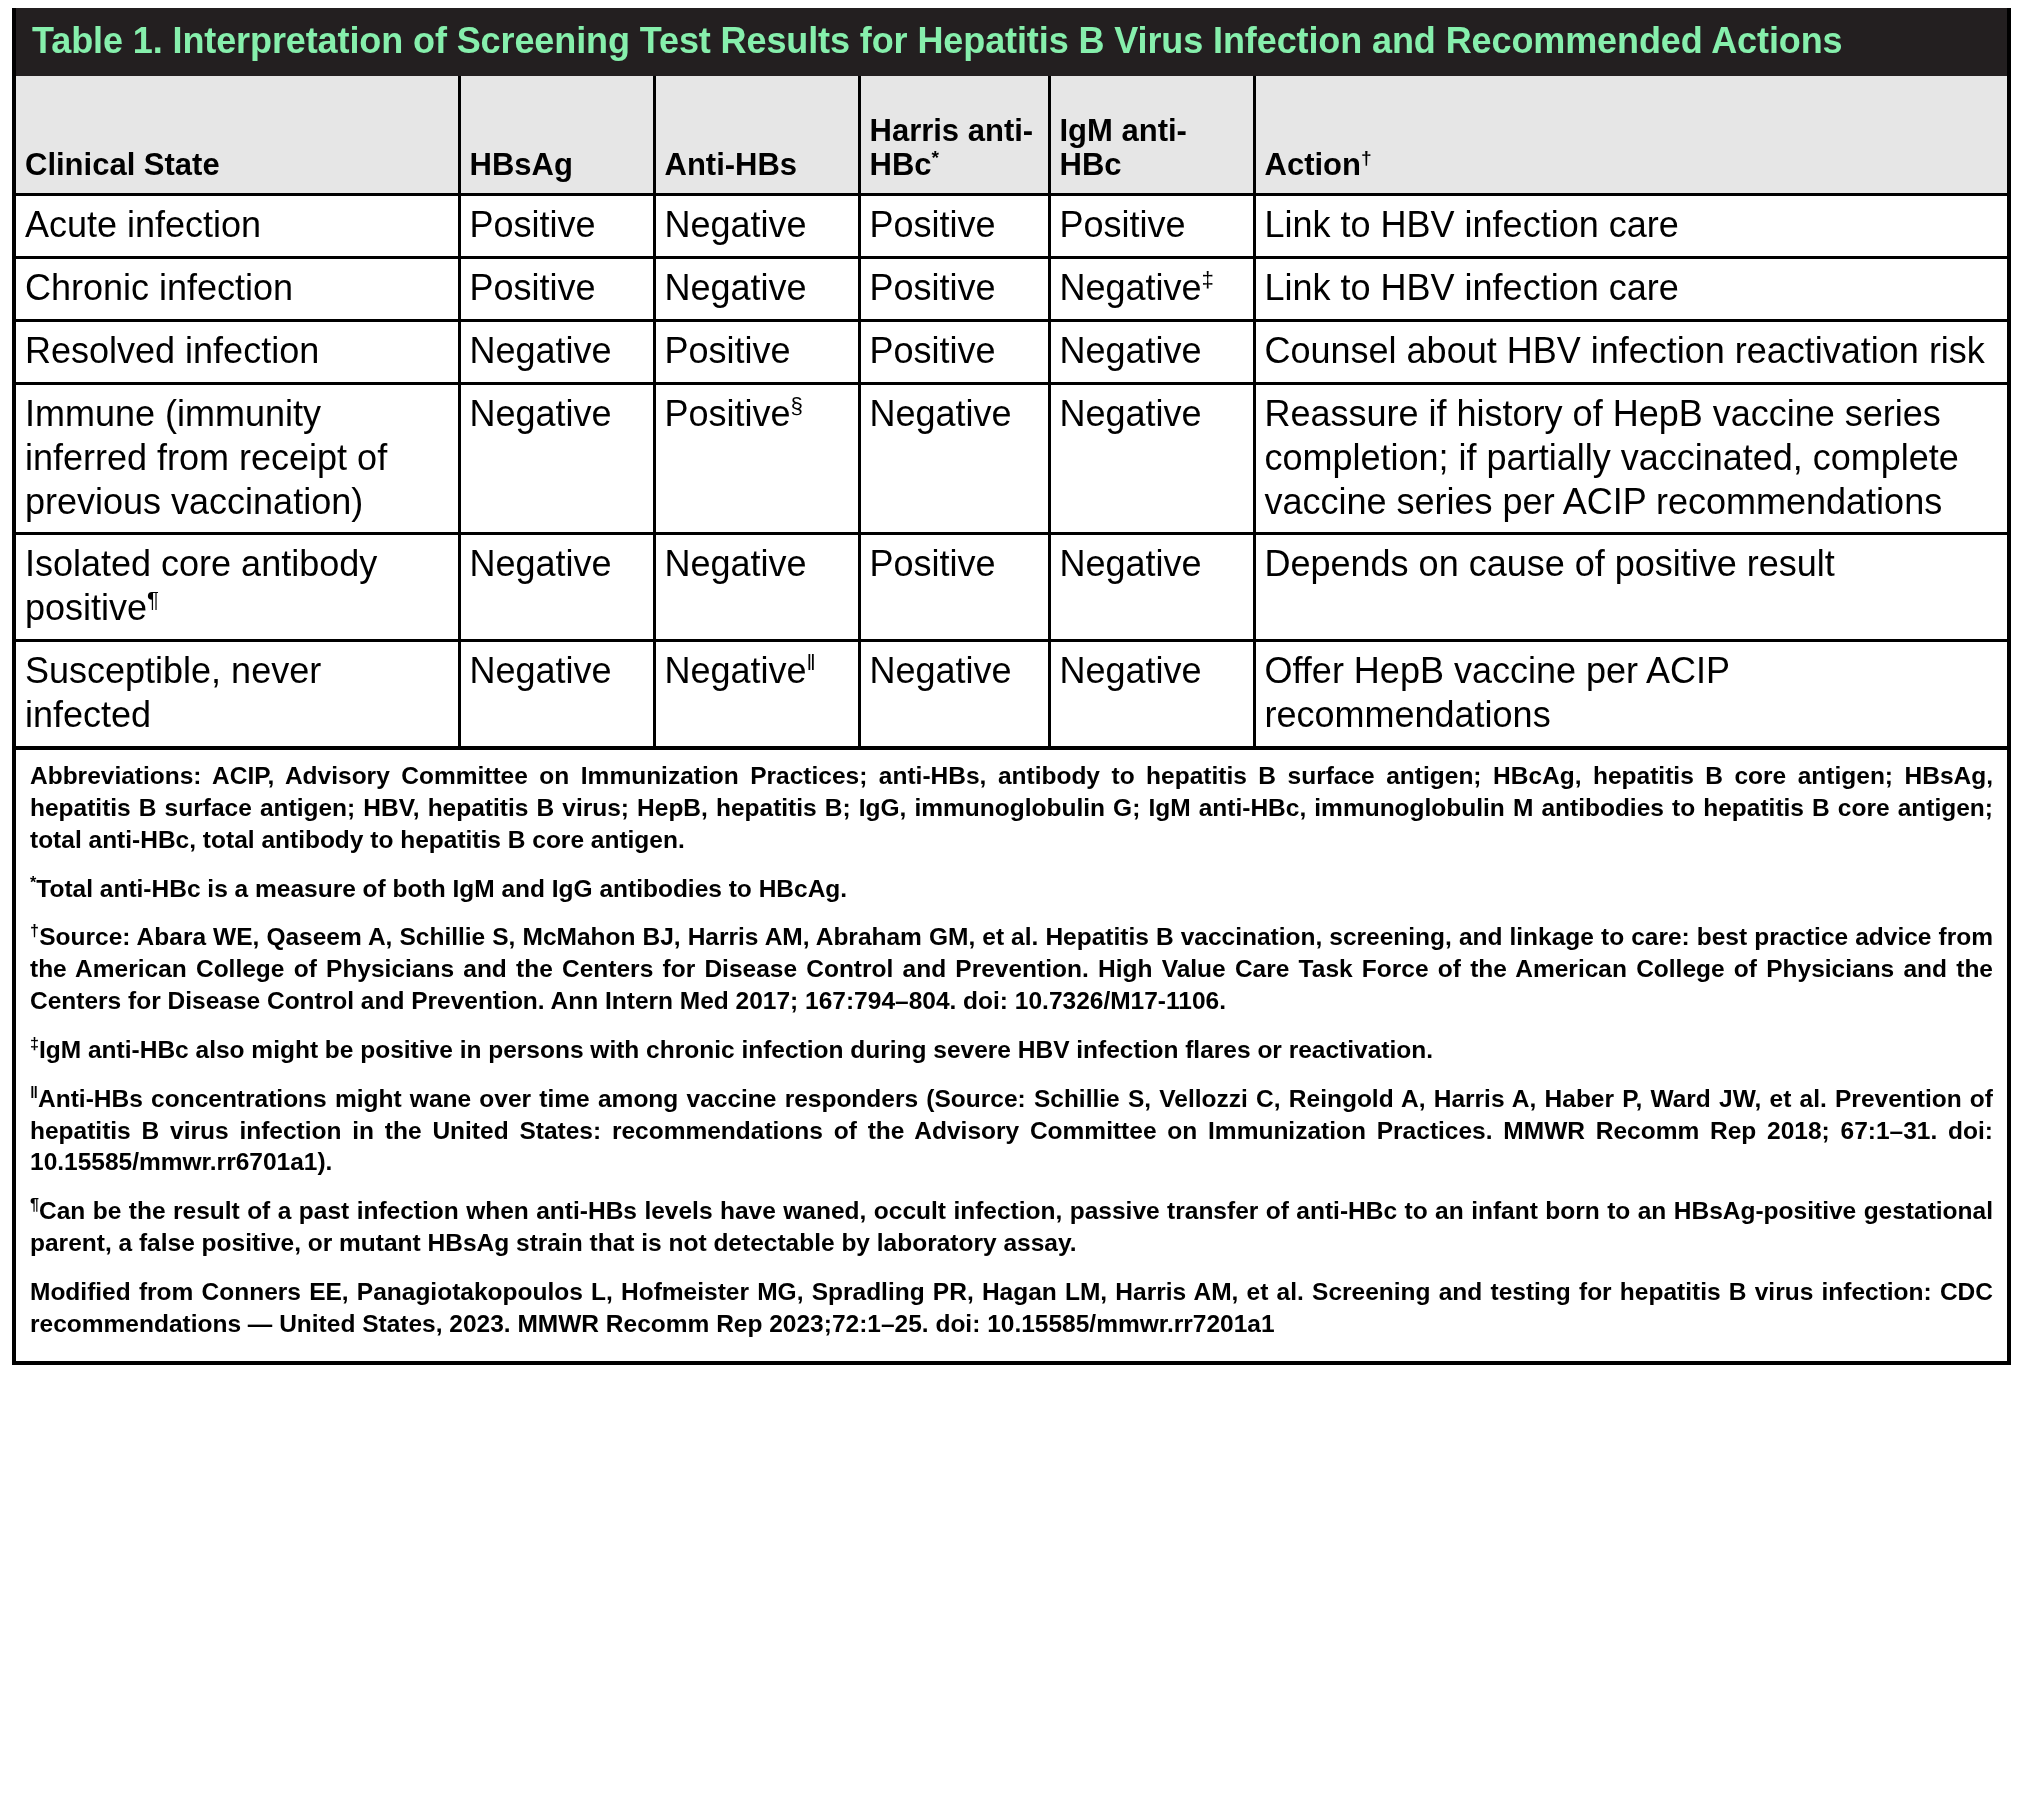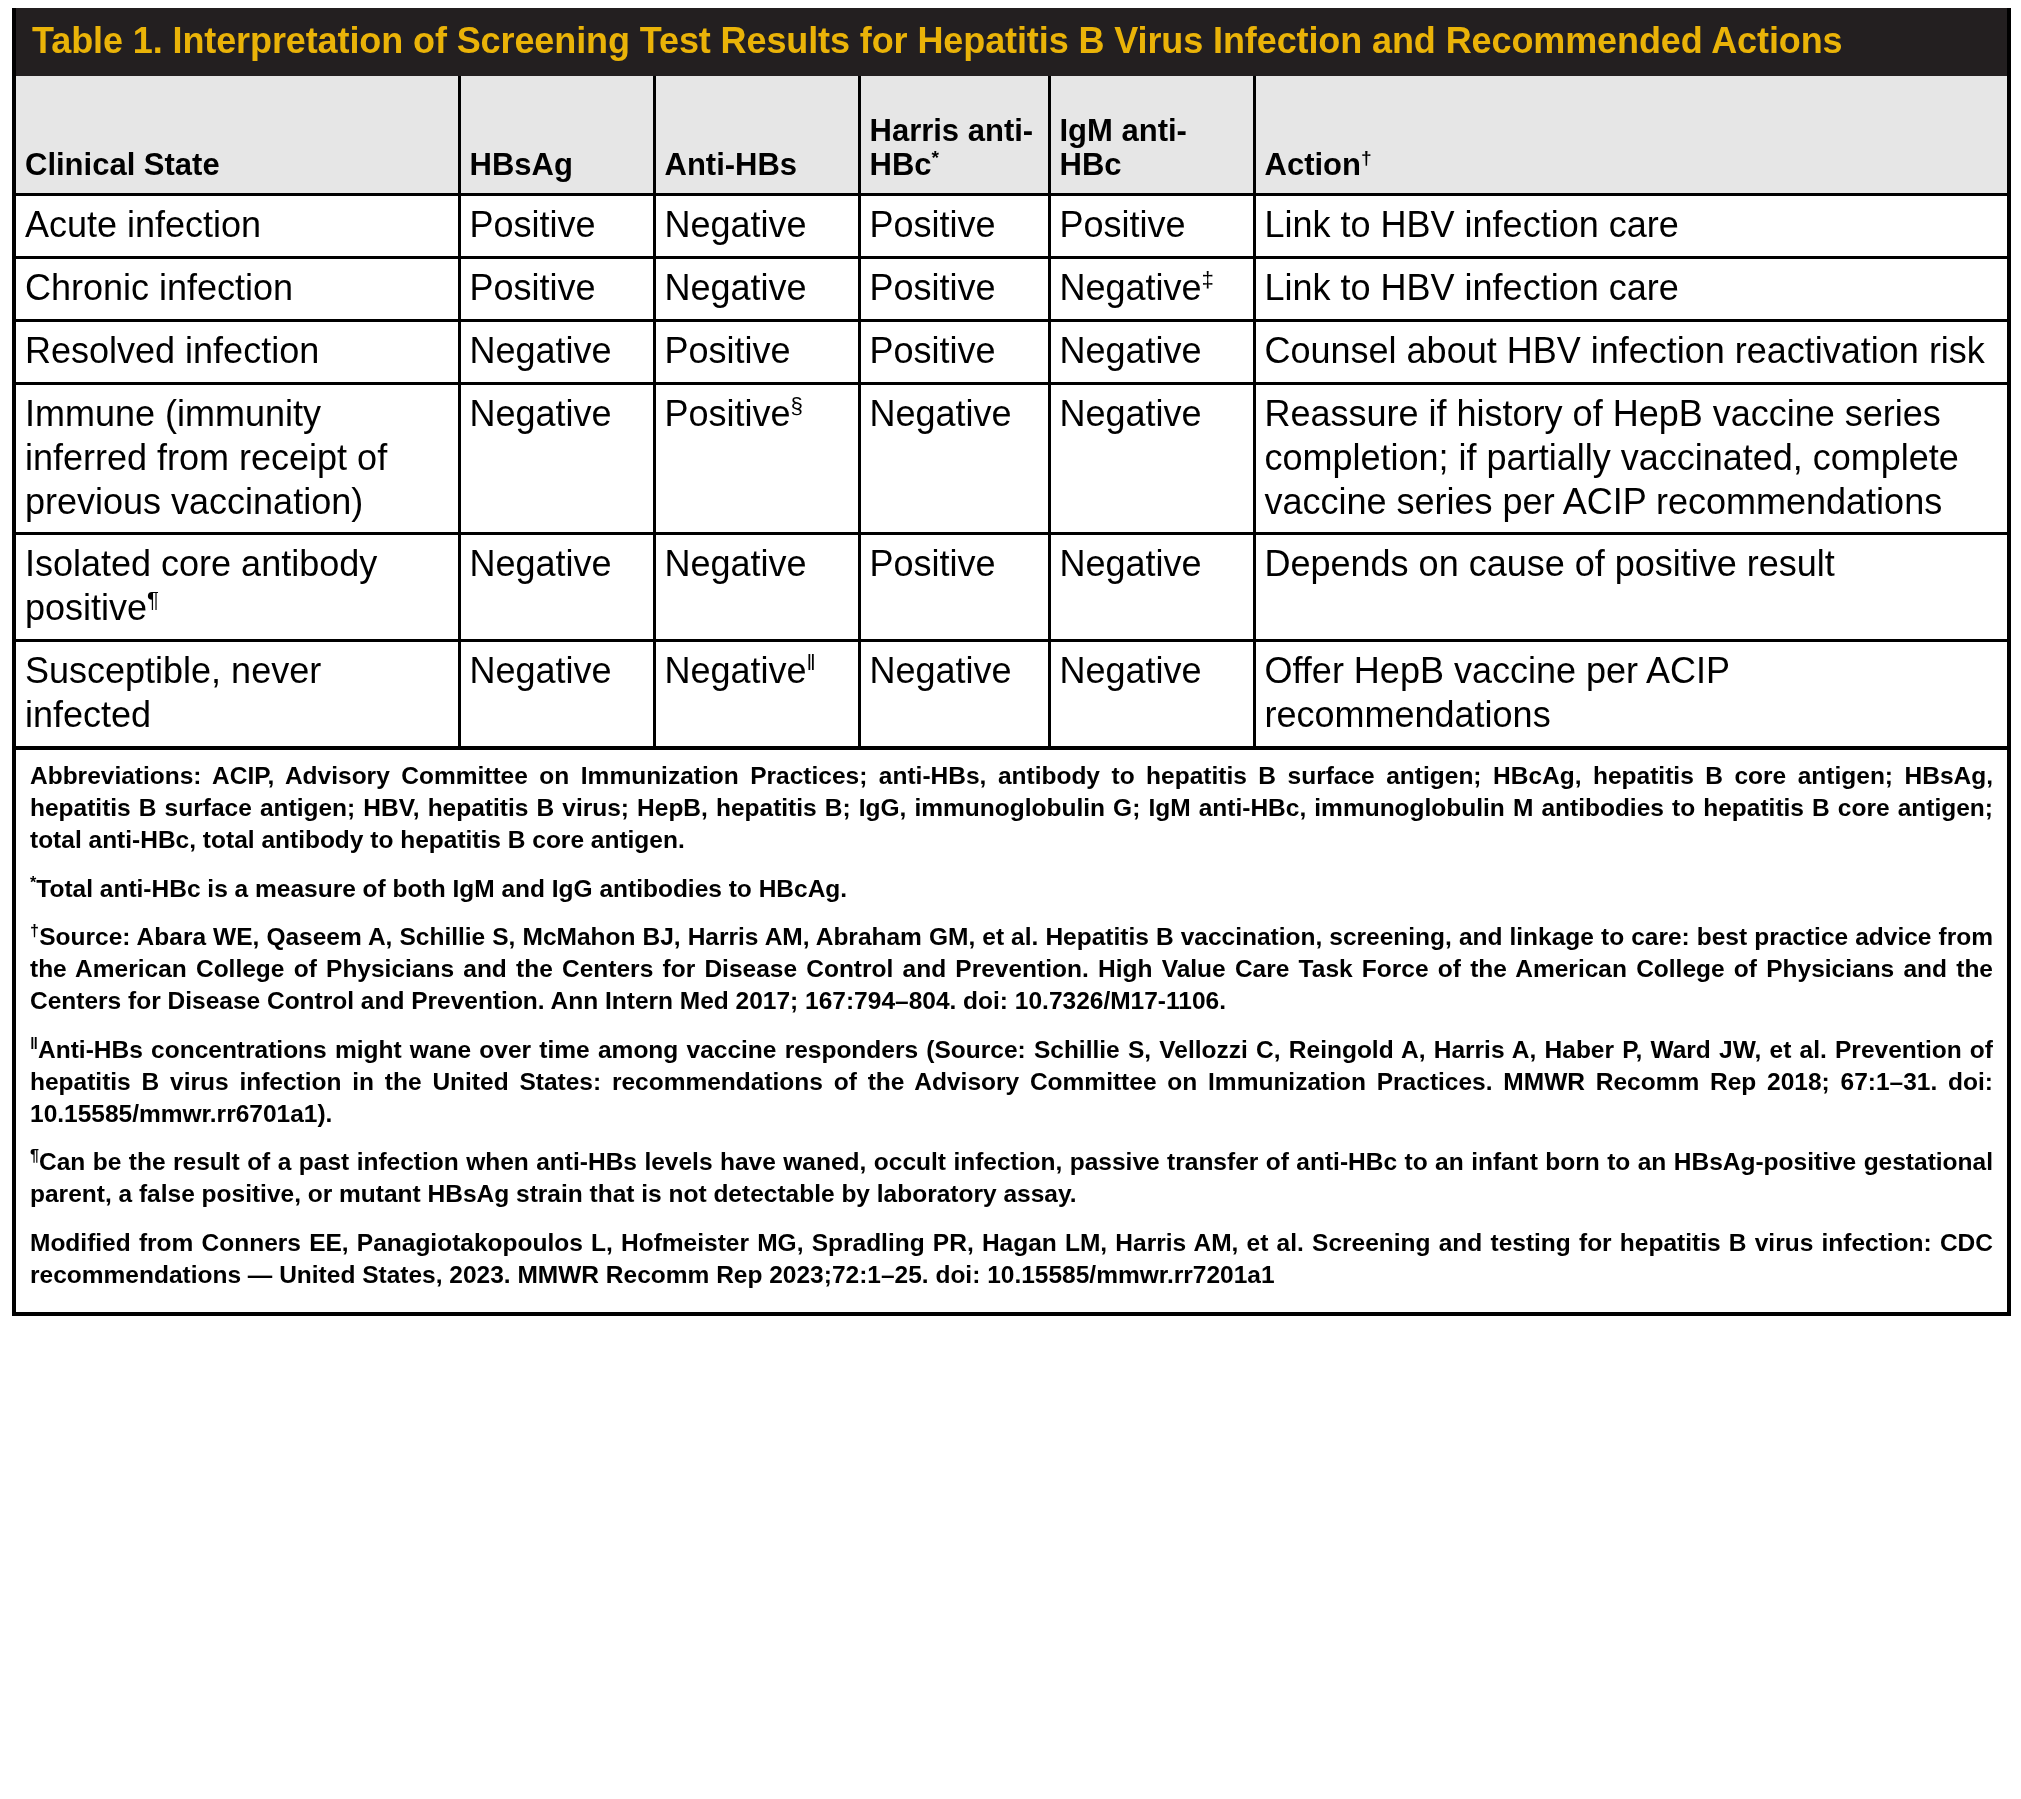--- a/index.html
+++ b/index.html
@@ -23,21 +23,21 @@
   .table-frame {
     margin: 8px 10px 0 12px;
     border: 4px solid #000;
     border-top: 0;
     box-sizing: border-box;
     width: 1999px;
   }
   
   .title-bar {
     background: #231f20;
-    color: #eab308;
+    color: #86efac;
     font-size: 36px;
     font-weight: bold;
     line-height: 1.18;
     padding: 12px 16px 14px 16px;
     letter-spacing: -0.1px;
   }
 
   
   table.main {
     border-collapse: collapse;
@@ -185,19 +185,20 @@
           <td><span>Negative</span><sup></sup></td>
           <td>Offer HepB vaccine per ACIP recommendations</td>
         </tr>
       </tbody>
     </table>
 
     <div class="notes">
       <p>Abbreviations: ACIP, Advisory Committee on Immunization Practices; anti-HBs, antibody to hepatitis B surface antigen; HBcAg, hepatitis B core antigen; HBsAg, hepatitis B surface antigen; HBV, hepatitis B virus; HepB, hepatitis B; IgG, immunoglobulin G; IgM anti-HBc, immunoglobulin M antibodies to hepatitis B core antigen; total anti-HBc, total antibody to hepatitis B core antigen.</p>
       <p class="nojustify"><span class="note-marker">*</span><span>Total anti-HBc is a measure of both IgM and IgG antibodies to HBcAg.</span></p>
       <p><span class="note-marker">†</span><span>Source: Abara WE, Qaseem A, Schillie S, McMahon BJ, Harris AM, Abraham GM, et al. Hepatitis B vaccination, screening, and linkage to care: best practice advice from the American College of Physicians and the Centers for Disease Control and Prevention. High Value Care Task Force of the American College of Physicians and the Centers for Disease Control and Prevention. Ann Intern Med 2017; 167:794–804. doi: 10.7326/M17-1106.</span></p>
+      <p class="nojustify"><span class="note-marker">‡</span><span>IgM anti-HBc also might be positive in persons with chronic infection during severe HBV infection flares or reactivation.</span></p>
       <p><span class="note-marker">‖</span><span>Anti-HBs concentrations might wane over time among vaccine responders (Source: Schillie S, Vellozzi C, Reingold A, Harris A, Haber P, Ward JW, et al. Prevention of hepatitis B virus infection in the United States: recommendations of the Advisory Committee on Immunization Practices. MMWR Recomm Rep 2018; 67:1–31. doi: 10.15585/mmwr.rr6701a1).</span></p>
       <p><span class="note-marker">¶</span><span>Can be the result of a past infection when anti-HBs levels have waned, occult infection, passive transfer of anti-HBc to an infant born to an HBsAg-positive gestational parent, a false positive, or mutant HBsAg strain that is not detectable by laboratory assay.</span></p>
       <p>Modified from Conners EE, Panagiotakopoulos L, Hofmeister MG, Spradling PR, Hagan LM, Harris AM, et al. Screening and testing for hepatitis B virus infection: CDC recommendations — United States, 2023. MMWR Recomm Rep 2023;72:1–25. doi: 10.15585/mmwr.rr7201a1</p>
     </div>
 
   </div>
 </div>
 
 </body></html>

